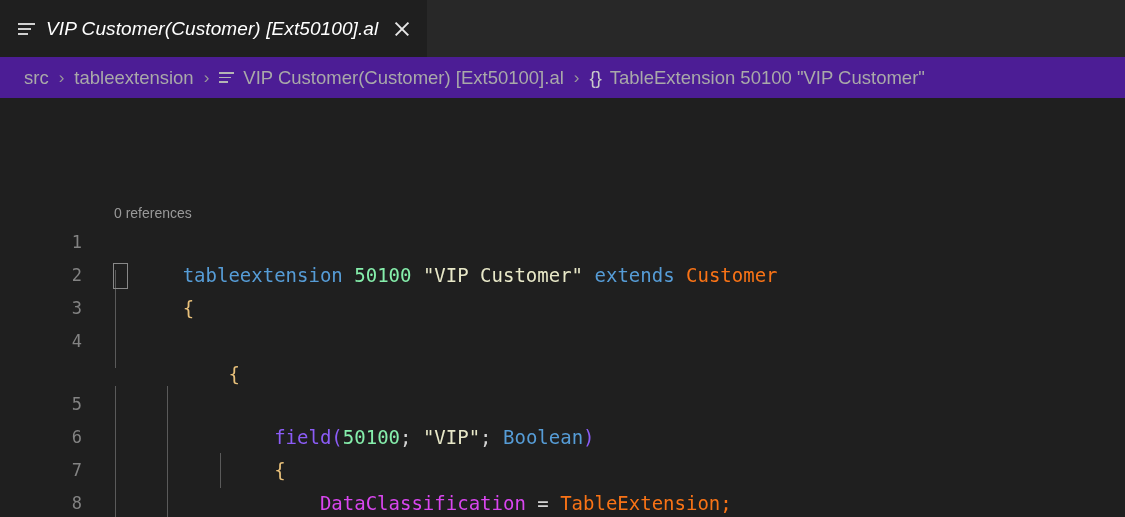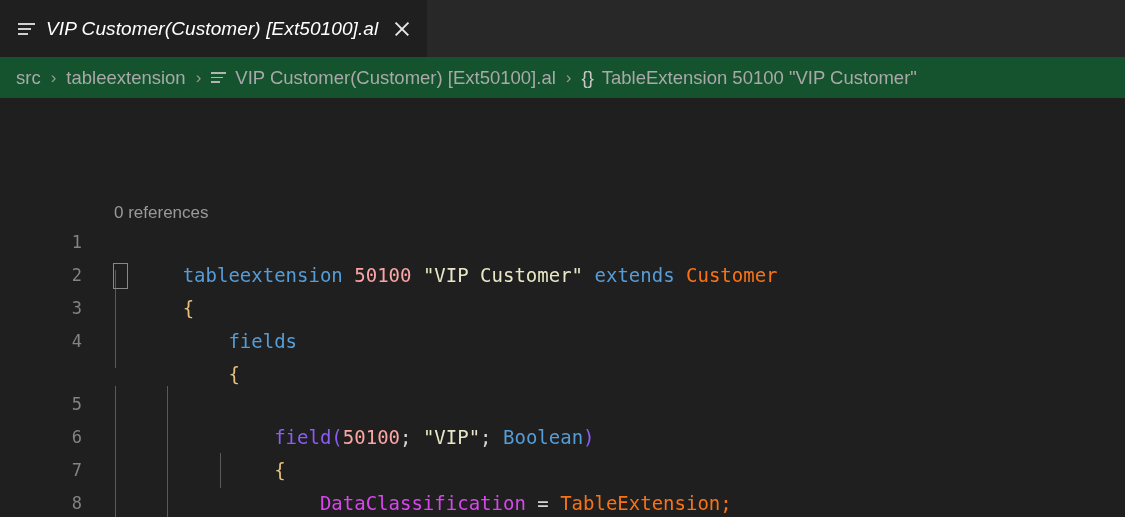--- a/index.html
+++ b/index.html
@@ -78,24 +78,24 @@
     width: 18px;
     height: 1.8px;
     background: #e8e8e8;
   }
   .tab-close::before { transform: rotate(45deg); }
   .tab-close::after  { transform: rotate(-45deg); }
 
   
   .breadcrumb {
     height: 41px;
-    background: #14532d;
+    background: #4c1d95;
     display: flex;
     align-items: center;
-    padding-left: 16px;
+    padding-left: 24px;
     gap: 0px;
     font-size: 18.5px;
     color: #a9a9a9;
     white-space: nowrap;
   }
   .bc-item {
     display: flex;
     align-items: center;
     gap: 9px;
     cursor: pointer;
@@ -137,21 +137,21 @@
     background: #1f1f1f;
     height: 419px;
     overflow: hidden;
   }
 
   .codelens {
     position: absolute;
     height: 28px;
     display: flex;
     align-items: center;
-    font-size: 17px;
+    font-size: 14px;
     color: #999999;
     cursor: pointer;
     font-family: "Liberation Sans", sans-serif;
   }
 
   .row {
     position: absolute;
     left: 0;
     right: 0;
     height: 33px;
@@ -190,21 +190,21 @@
 
   
   .bracket-box {
     position: absolute;
     border: 1px solid #888888;
     pointer-events: none;
   }
 
   
   .t-kw   { color: #569cd6; }
-  .t-num  { color: #fca5a5; margin-top: 19px; }
+  .t-num  { color: #86efac; margin-top: 19px; }
   .t-str  { color: #e8e8c8; }
   .t-id   { color: #f97316; }
   .t-punc { color: #d4d4d4; }
   .t-br   { color: #e8c07a; }
   .t-fn   { color: #8b5cf6; }
   .t-prop { color: #d946ef; }
 </style>
 </head>
 <body>
 
@@ -265,23 +265,20 @@
   <div class="row" style="top:161px;">
     <span class="lineno">2</span>
     <span class="code">
       <span class="t-br">{</span>
     </span>
   </div>
   <div class="bracket-box" style="left:113px; top:165px; width:15px; height:26px;"></div>
 
   <div class="row" style="top:194px;">
     <span class="lineno">3</span>
-    <span class="code">
-      <span class="t-punc">    </span><span class="t-kw">fields</span>
-    </span>
   </div>
 
   <div class="row" style="top:227px;">
     <span class="lineno">4</span>
     <span class="code">
       <span class="t-punc">    </span><span class="t-br">{</span>
     </span>
   </div>
 
   <div class="row" style="top:290px;">

